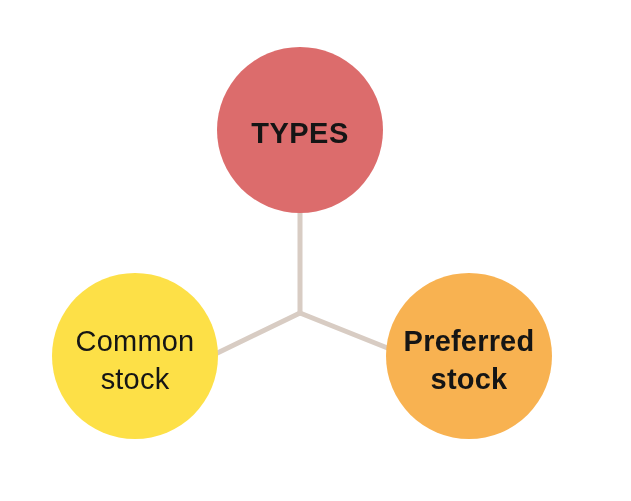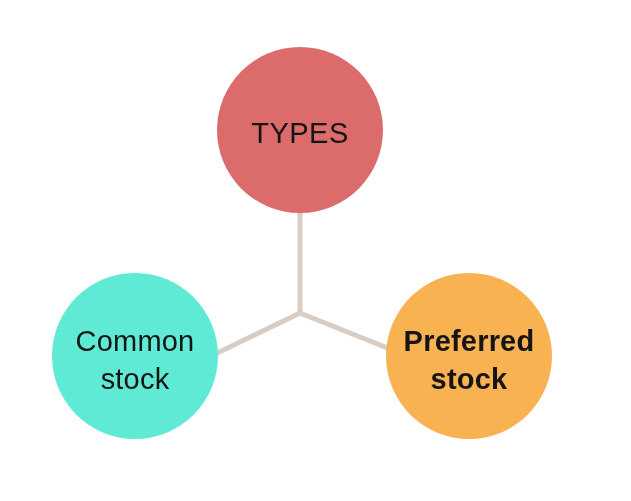--- a/index.html
+++ b/index.html
@@ -55,42 +55,42 @@
   }
   .node-label {
     font-size: 29px;
     line-height: 38px;
     color: #151515;
     letter-spacing: 0.2px;
     transform: translateY(4px);
     max-width: 150px;
   }
   .node-root .node-label {
-    font-weight: normal;
+    font-weight: bold;
     font-size: 29px;
     letter-spacing: 0.5px;
     transform: translateY(3px);
   }
 </style>
 </head>
 <body style="background: rgb(255, 255, 255);">
 
 <div class="canvas">
 
   <svg class="connectors" viewBox="0 0 631 501" xmlns="http://www.w3.org/2000/svg">
     <path d="M300 205 L300 313" style="stroke: rgb(216, 204, 195);"></path>
     <path d="M300 313 L205 359" style="stroke: rgb(216, 204, 195);"></path>
     <path d="M300 313 L400 353" style="stroke: rgb(216, 204, 195);"></path>
   </svg>
 
   <div class="node node-root" style="background-color: rgb(220, 108, 108);">
     <div class="node-label">TYPES</div>
   </div>
 
-  <div class="node node-left" style="background-color: #5eead4;">
+  <div class="node node-left" style="background-color: #fde047;">
     <div class="node-label">Common stock</div>
   </div>
 
   <div class="node node-right" style="background-color: rgb(248, 178, 81); font-weight: bold;">
     <div class="node-label">Preferred stock</div>
   </div>
 
 </div>
 
 </body></html>

